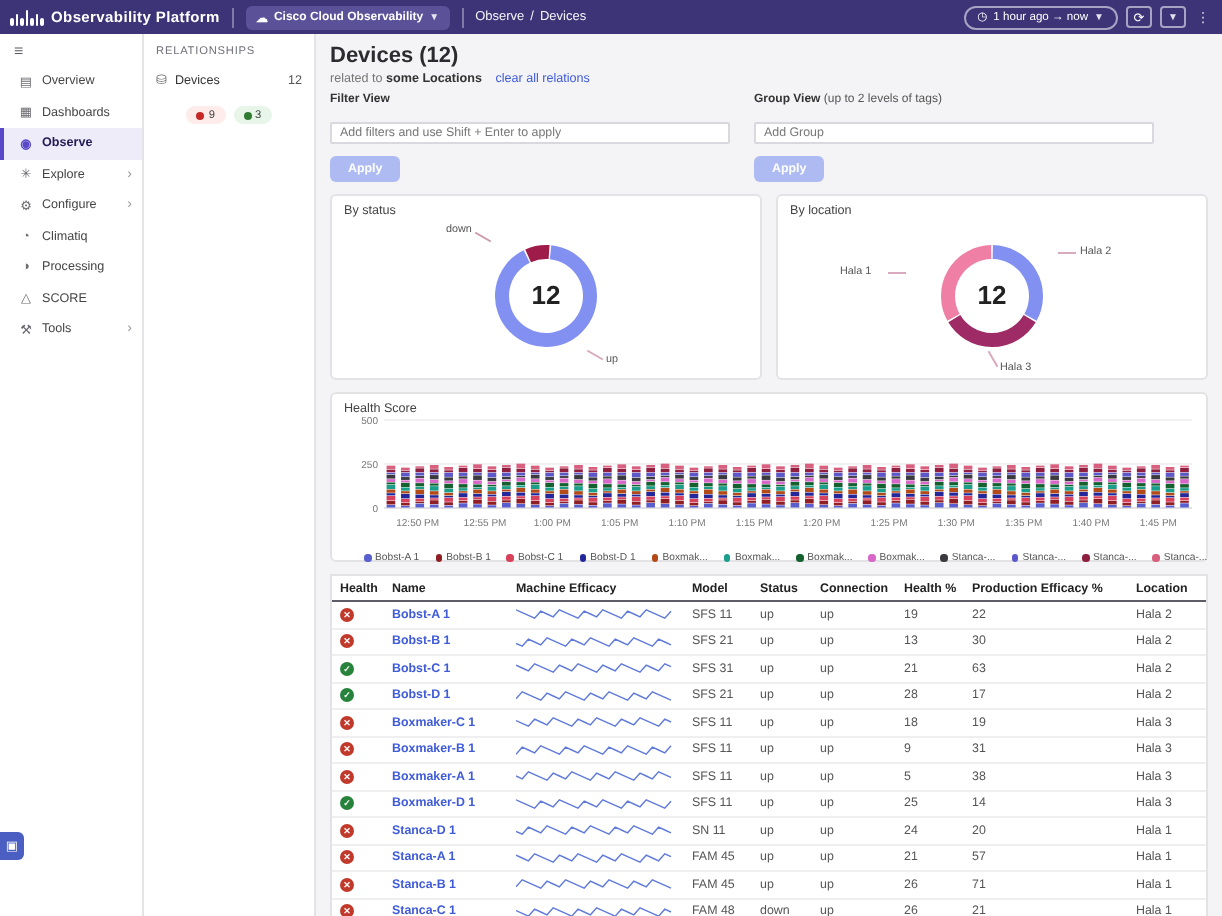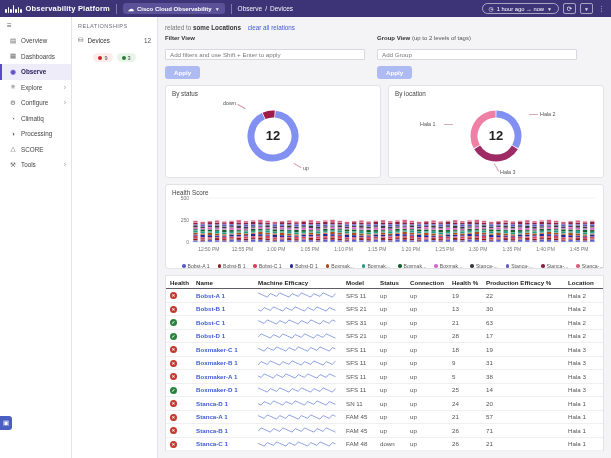--- a/index.html
+++ b/index.html
@@ -202,20 +202,21 @@
           <span>9</span>
         </span>
         <span class="rel-badge" style="background: rgb(232, 245, 233);">
           <span class="dot" style="background: rgb(46, 125, 50);"></span>
           <span>3</span>
         </span>
       </div>
   </div>
 
   <div class="main">
+    <div class="page-title">Devices (12)</div>
     <div class="subtitle">
       <span>related to</span>
       <b>some Locations</b>
       <a>clear all relations</a>
     </div>
 
     <div class="filters">
       <div class="filter-col">
         <div class="filter-label">Filter View</div>
         <input type="text" placeholder="Add filters and use Shift + Enter to apply" style="">

